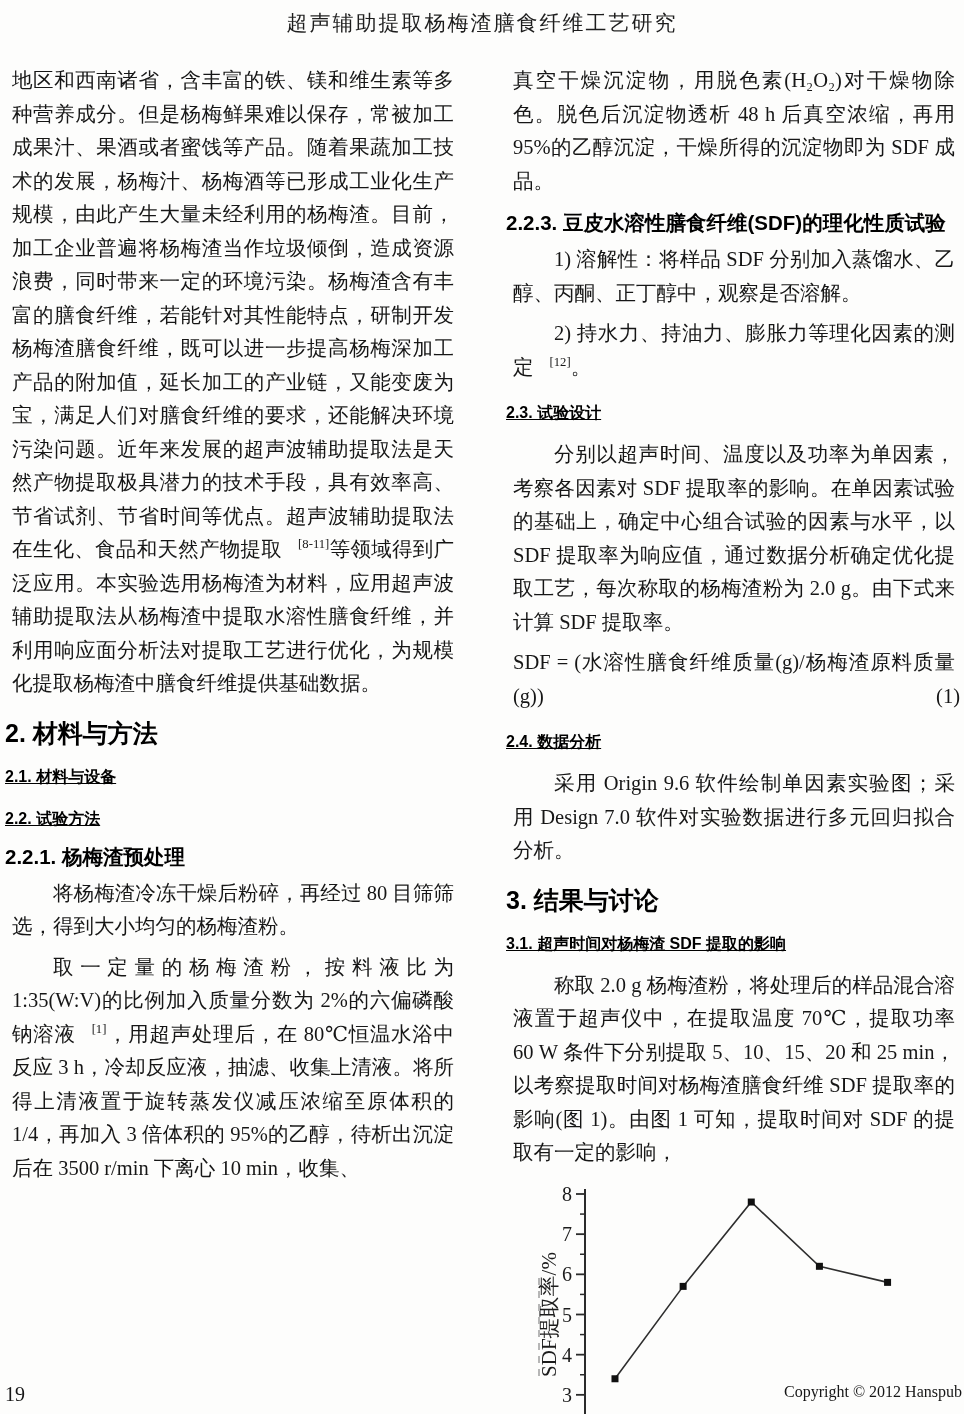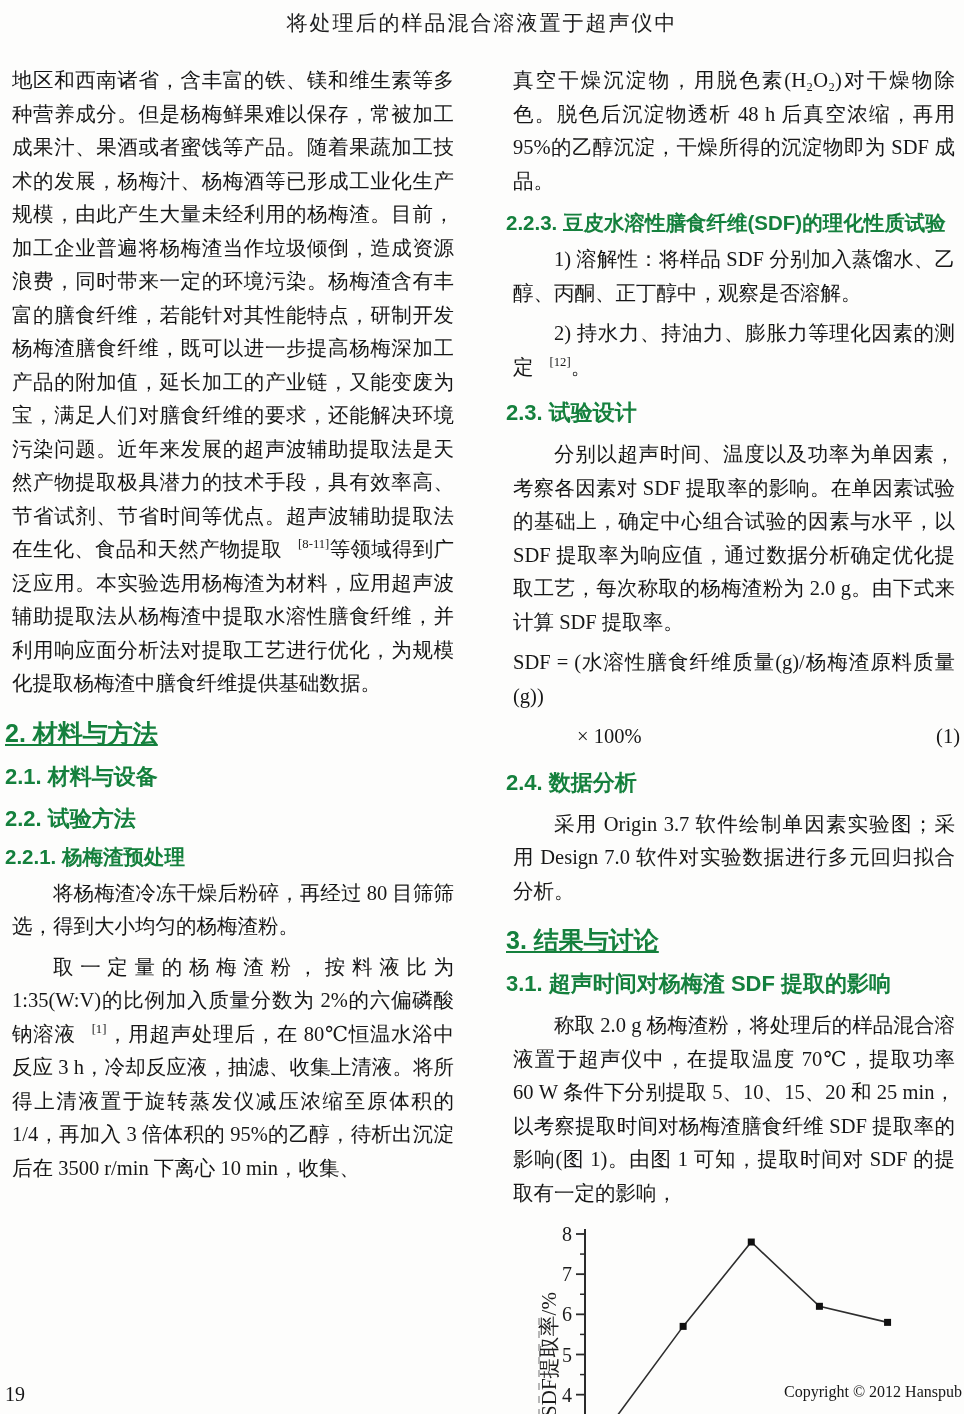--- a/index.html
+++ b/index.html
@@ -16,66 +16,65 @@
     position:absolute;top:57px;text-align:justify;
     font-size:20.5px;line-height:33.5px;
   }
   .col-left{left:5px;width:456px;}
   .col-right{left:506px;width:456px;}
   .col p{margin:7px;}
   p.indent{text-indent:2em;}
   sup{font-size:0.62em;line-height:0;vertical-align:super;padding-left:16px;}
   .h1x,.h2x,.h3x{
     font-family:"Liberation Sans","DejaVu Sans",sans-serif;
-    font-weight:700;color:#15803d;text-align:left;
+    font-weight:700;color:#000000;text-align:left;
   }
-  .h1x{font-size:25px;line-height:30px;margin:17px 0 15px;text-decoration:underline;}
-  .h2x{font-size:22px;line-height:27px;margin:15px 0 12px;}
+  .h1x{font-size:25px;line-height:30px;margin:17px 0 15px;}
+  .h2x{font-size:16px;line-height:27px;margin:15px 0 12px;text-decoration:underline;}
   .h3x{font-size:20.5px;line-height:26px;margin:12px 0 7px;}
   .formula{position:relative;}
   .formula .f2{padding-left:64px;}
   .formula .fnum{position:absolute;right:2px;bottom:0;}
   .chart-wrap{width:456px;height:312px;position:relative;margin-top:8px;}
   .chart-wrap svg{position:absolute;left:0;top:0;}
   svg text{
     font-family:"Liberation Serif","DejaVu Serif",serif;
     fill:#1c1c1c;
   }
   .footer-page-number{position:absolute;left:5px;top:1383px;font-size:20px;}
   .footer-copyright{position:absolute;right:2px;top:1383px;font-size:16px;}
 </style>
 </head>
 <body>
 
-<div class="page-title">将处理后的样品混合溶液置于超声仪中</div>
+<div class="page-title">超声辅助提取杨梅渣膳食纤维工艺研究</div>
 
 <div class="col col-left">
   <p>地区和西南诸省，含丰富的铁、镁和维生素等多种营养成分。但是杨梅鲜果难以保存，常被加工成果汁、果酒或者蜜饯等产品。随着果蔬加工技术的发展，杨梅汁、杨梅酒等已形成工业化生产规模，由此产生大量未经利用的杨梅渣。目前，加工企业普遍将杨梅渣当作垃圾倾倒，造成资源浪费，同时带来一定的环境污染。杨梅渣含有丰富的膳食纤维，若能针对其性能特点，研制开发杨梅渣膳食纤维，既可以进一步提高杨梅深加工产品的附加值，延长加工的产业链，又能变废为宝，满足人们对膳食纤维的要求，还能解决环境污染问题。近年来发展的超声波辅助提取法是天然产物提取极具潜力的技术手段，具有效率高、节省试剂、节省时间等优点。超声波辅助提取法在生化、食品和天然产物提取<sup>[8-11]</sup>等领域得到广泛应用。本实验选用杨梅渣为材料，应用超声波辅助提取法从杨梅渣中提取水溶性膳食纤维，并利用响应面分析法对提取工艺进行优化，为规模化提取杨梅渣中膳食纤维提供基础数据。</p>
   <div class="h1x">2. 材料与方法</div>
   <div class="h2x">2.1. 材料与设备</div>
   <div class="h2x">2.2. 试验方法</div>
   <div class="h3x">2.2.1. 杨梅渣预处理</div>
   <p class="indent">将杨梅渣冷冻干燥后粉碎，再经过 80 目筛筛选，得到大小均匀的杨梅渣粉。</p>
   <p class="indent">取一定量的杨梅渣粉，按料液比为 1:35(W:V)的比例加入质量分数为 2%的六偏磷酸钠溶液<sup>[1]</sup>，用超声处理后，在 80℃恒温水浴中反应 3 h，冷却反应液，抽滤、收集上清液。将所得上清液置于旋转蒸发仪减压浓缩至原体积的 1/4，再加入 3 倍体积的 95%的乙醇，待析出沉淀后在 3500 r/min 下离心 10 min，收集、</p>
 </div>
 
 <div class="col col-right">
   <p>真空干燥沉淀物，用脱色素(H₂O₂)对干燥物除色。脱色后沉淀物透析 48 h 后真空浓缩，再用 95%的乙醇沉淀，干燥所得的沉淀物即为 SDF 成品。</p>
   <div class="h3x">2.2.3. 豆皮水溶性膳食纤维(SDF)的理化性质试验</div>
   <p class="indent">1) 溶解性：将样品 SDF 分别加入蒸馏水、乙醇、丙酮、正丁醇中，观察是否溶解。</p>
   <p class="indent">2) 持水力、持油力、膨胀力等理化因素的测定<sup>[12]</sup>。</p>
   <div class="h2x">2.3. 试验设计</div>
   <p class="indent">分别以超声时间、温度以及功率为单因素，考察各因素对 SDF 提取率的影响。在单因素试验的基础上，确定中心组合试验的因素与水平，以 SDF 提取率为响应值，通过数据分析确定优化提取工艺，每次称取的杨梅渣粉为 2.0 g。由下式来计算 SDF 提取率。</p>
   <div class="formula">
     <p class="f1">SDF = (水溶性膳食纤维质量(g)/杨梅渣原料质量(g))</p>
-    <p class="f2">× 100%</p>
     <span class="fnum">(1)</span>
   </div>
   <div class="h2x">2.4. 数据分析</div>
-  <p class="indent">采用 Origin 3.7 软件绘制单因素实验图；采用 Design 7.0 软件对实验数据进行多元回归拟合分析。</p>
+  <p class="indent">采用 Origin 9.6 软件绘制单因素实验图；采用 Design 7.0 软件对实验数据进行多元回归拟合分析。</p>
   <div class="h1x">3. 结果与讨论</div>
   <div class="h2x">3.1. 超声时间对杨梅渣 SDF 提取的影响</div>
   <p class="indent">称取 2.0 g 杨梅渣粉，将处理后的样品混合溶液置于超声仪中，在提取温度 70℃，提取功率 60 W 条件下分别提取 5、10、15、20 和 25 min，以考察提取时间对杨梅渣膳食纤维 SDF 提取率的影响(图 1)。由图 1 可知，提取时间对 SDF 的提取有一定的影响，</p>
   <div class="chart-wrap">
       <svg width="456" height="312" viewBox="0 0 456 312">
         <line x1="79" y1="11" x2="79" y2="258" stroke="#2b2b2b" stroke-width="2"></line>
         <line x1="78" y1="257" x2="417" y2="257" stroke="#2b2b2b" stroke-width="2"></line>
         <line x1="108.98387096774194" y1="257" x2="108.98387096774194" y2="266" stroke="#2b2b2b" stroke-width="1.8"></line>
         <text x="108.98387096774194" y="286" text-anchor="middle" font-size="20">10</text>
         <line x1="177.1290322580645" y1="257" x2="177.1290322580645" y2="266" stroke="#2b2b2b" stroke-width="1.8"></line>

